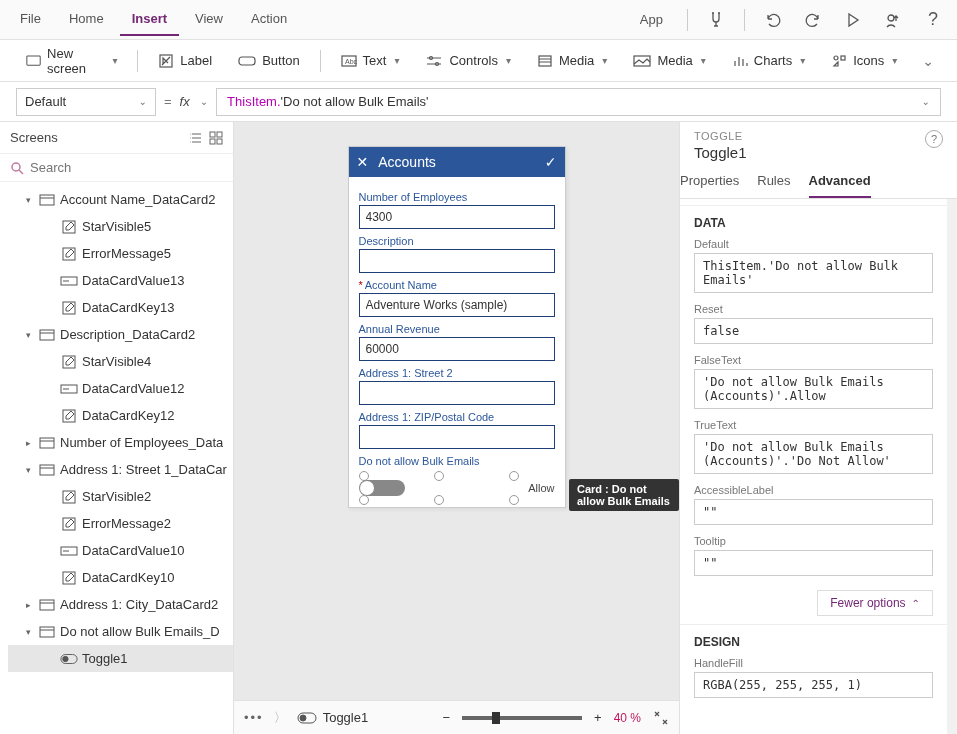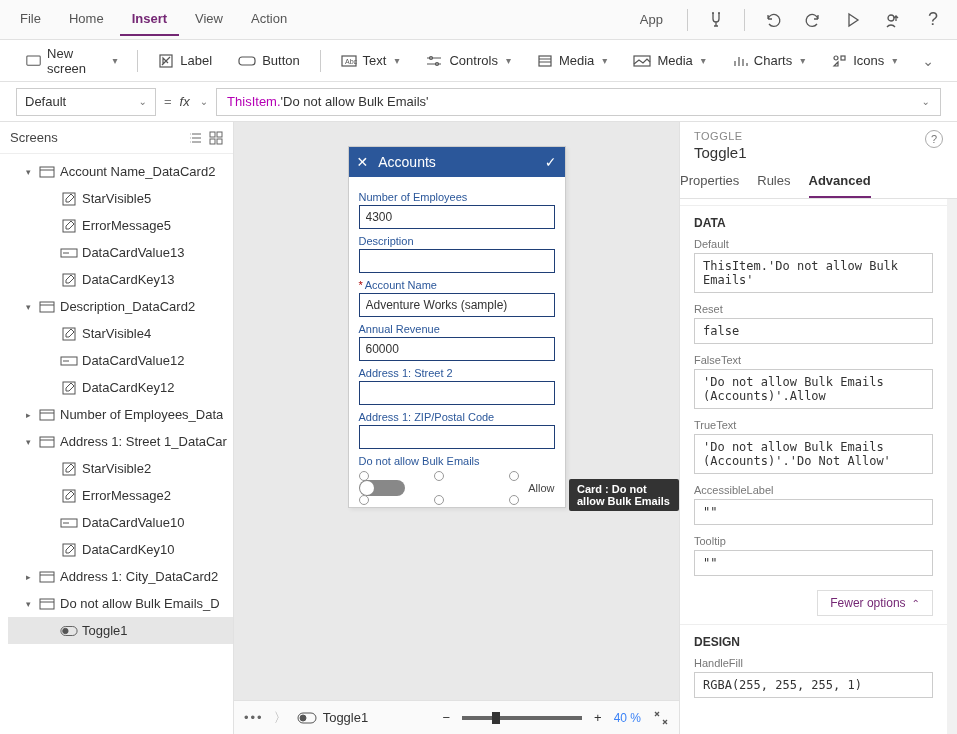--- a/index.html
+++ b/index.html
@@ -67,21 +67,21 @@
 .sel-circle { width: 10px; height: 10px; border: 1px solid #999; border-radius: 50%; background: #fff; }
 .sel-row { display: flex; justify-content: space-between; position: absolute; width: 160px; }
 
 
 .breadcrumb { height: 34px; border-top: 1px solid #e1e1e1; background: #fafafa; display: flex; align-items: center; padding: 0 10px; gap: 10px; }
 .bc-item { display: flex; align-items: center; gap: 6px; }
 .dots { letter-spacing: 2px; color: #666; cursor: pointer; }
 .zoom { margin-left: auto; display: flex; align-items: center; gap: 12px; }
 .zoom-slider { width: 120px; height: 4px; background: #666; position: relative; }
 .zoom-thumb { position: absolute; width: 8px; height: 12px; background: #333; top: -4px; left: 30px; }
-.zoom-pct { font-size: 12px; color: #3b82f6; }
+.zoom-pct { font-size: 12px; color: #be185d; }
 
 
 .right { width: 278px; border-left: 1px solid #e1e1e1; background: #fff; display: flex; flex-direction: column; overflow: hidden; }
 .right-head { padding: 8px 14px 4px; display: flex; align-items: flex-start; }
 .right-head .kind { font-size: 11px; color: #888; letter-spacing: 0.5px; }
 .right-head .name { font-size: 15px; color: #333; margin-top: 2px; }
 .qmark { margin-left: auto; width: 18px; height: 18px; border: 1px solid #aaa; border-radius: 50%; display: flex; align-items: center; justify-content: center; font-size: 11px; color: #777; }
 .tabs { display: flex; gap: 18px; border-bottom: 1px solid #e1e1e1; padding: 0 0; }
 .tab { padding: 8px 0; font-size: 13px; color: #555; cursor: pointer; }
 .tab.active { color: #333; border-bottom: 2px solid #742774; font-weight: 600; }
@@ -249,20 +249,27 @@
         <span>
             <svg width="14" height="14" viewBox="0 0 14 14" fill="none" stroke="currentColor">
               <rect x="1" y="1" width="5" height="5"></rect>
               <rect x="8" y="1" width="5" height="5"></rect>
               <rect x="1" y="8" width="5" height="5"></rect>
               <rect x="8" y="8" width="5" height="5"></rect>
             </svg>
           </span>
       </div>
     </div>
+    <div class="search">
+      <svg width="14" height="14" viewBox="0 0 14 14" fill="none" stroke="#c27ba0" stroke-width="1.5">
+          <circle cx="6" cy="6" r="4"></circle>
+          <path d="M9 9 L13 13"></path>
+        </svg>
+      <input placeholder="Search" style="">
+    </div>
     <div class="tree" id="tree">
         <div class="tree-row ind1">
           <span class="tri">▾</span>
           <span class="ticon">
             <svg width="16" height="12" viewBox="0 0 16 12" fill="none" stroke="currentColor">
               <rect x="1" y="1" width="14" height="10"></rect>
               <path d="M1 4 H15"></path>
             </svg>
           </span>
           <span class="tlabel">Account Name_DataCard2</span>

